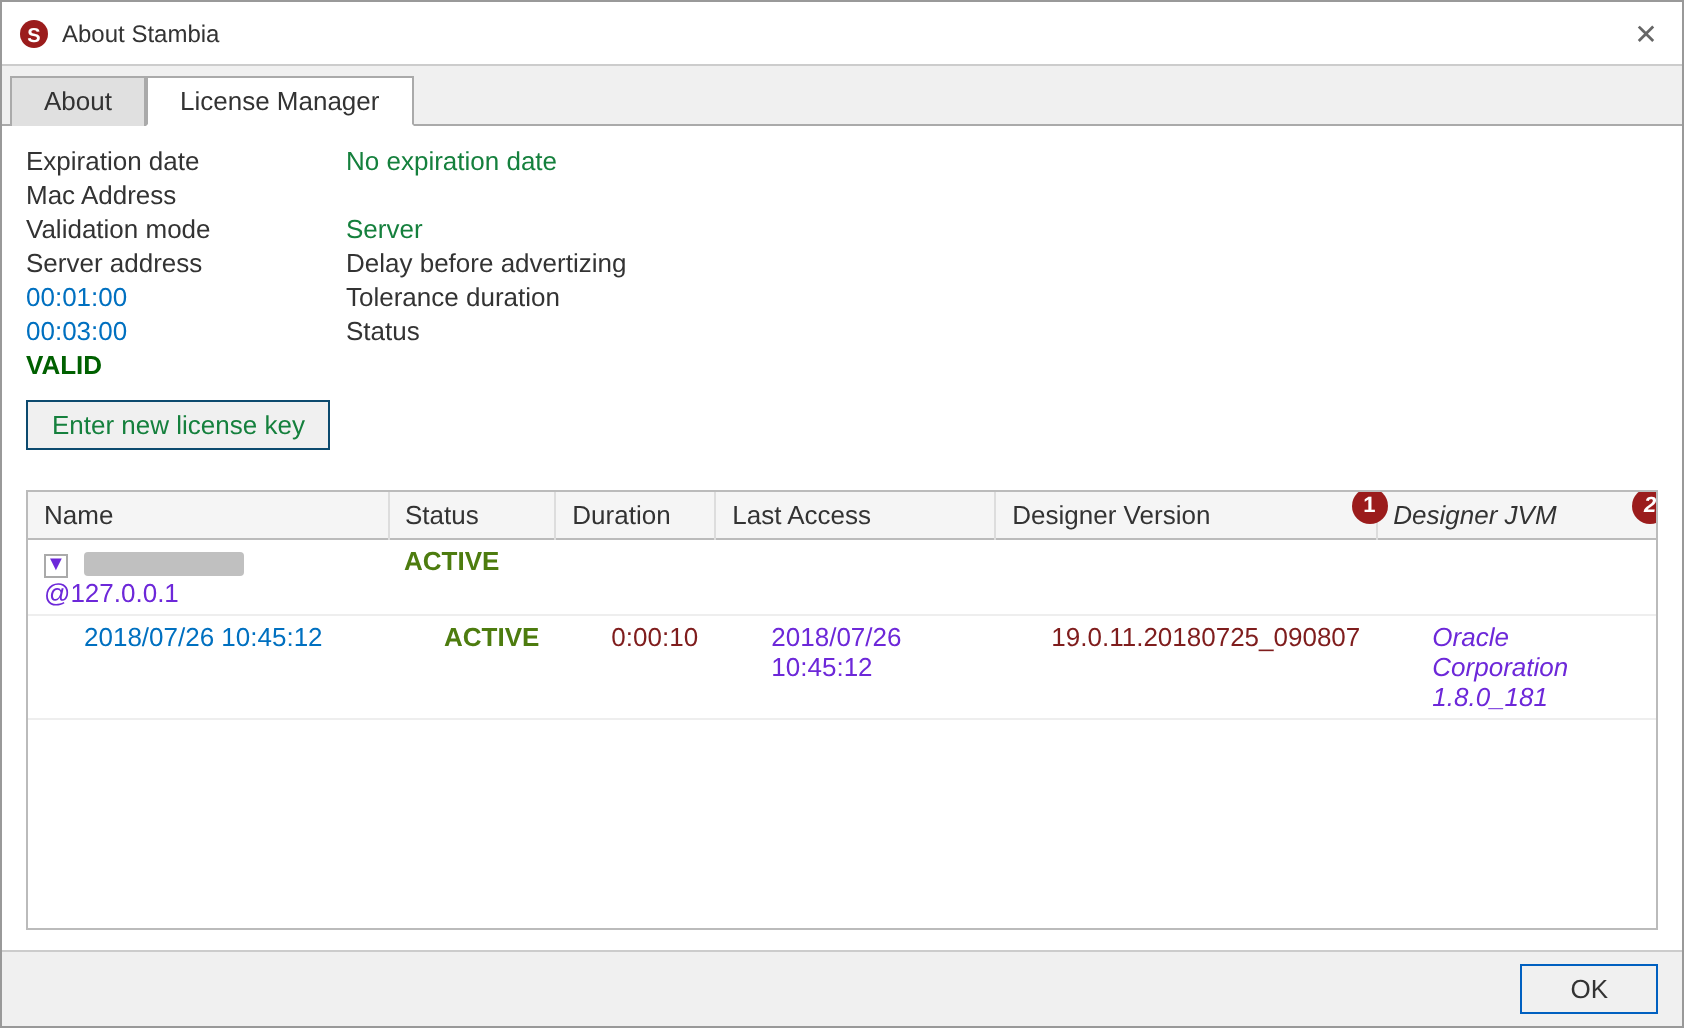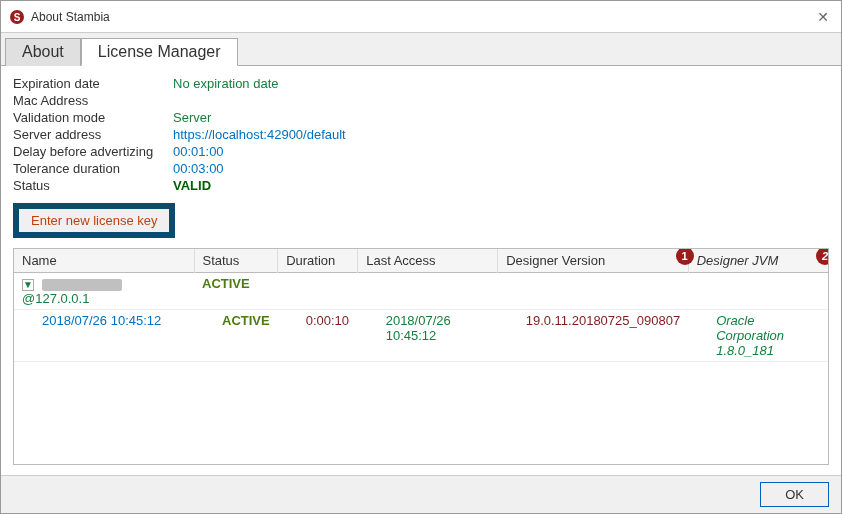--- a/index.html
+++ b/index.html
@@ -66,21 +66,21 @@
       border-bottom: 1px solid #aaa;
       padding-top: 4px;
       padding-left: 4px;
     }
     .tab {
       padding: 4px 16px;
       background: #f0f0f0;
       border: 1px solid #aaa;
       border-bottom: none;
       cursor: pointer;
-      font-size: 16px;
+      font-size: 13px;
       color: #333;
       position: relative;
       top: 1px;
     }
     .tab.active {
       background: #fff;
       border-bottom: 1px solid #fff;
       z-index: 1;
     }
     .tab:not(.active) {
@@ -121,26 +121,27 @@
     }
     .btn {
       padding: 3px 12px;
       background: #f0f0f0;
       border: 1px solid #aaa;
       cursor: pointer;
       font-size: 13px;
       color: #333;
     }
     .btn-license {
+      margin-bottom: 10px;
       padding: 4px 12px;
       background: #f0f0f0;
-      border: 6px solid #0c4a6e;
-      cursor: pointer;
-      font-size: 13px;
-      color: #c2410c;
+      border: 1px solid #0c4a6e;
+      cursor: pointer;
+      font-size: 13px;
+      color: #15803d;
       display: inline-block;
     }
     .table-area {
       flex: 1;
       border: 1px solid #bbb;
       overflow: auto;
       position: relative;
     }
     table {
       width: 100%;
@@ -161,21 +162,21 @@
       position: relative;
     }
     thead th:last-child {
       border-right: none;
     }
     tbody tr {
       border-bottom: 1px solid #eee;
     }
     tbody td {
       padding: 3px 8px;
-      color: #15803d;
+      color: #6d28d9;
       vertical-align: top;
     }
     .row-sub td {
       padding-left: 28px;
     }
     .expand-icon {
       display: inline-block;
       width: 12px;
       height: 12px;
       border: 1px solid #aaa;
@@ -261,21 +262,20 @@
       <span class="info-label">Expiration date</span>
       <span class="info-value">No expiration date</span>
 
       <span class="info-label">Mac Address</span>
       <span class="info-value"></span>
 
       <span class="info-label">Validation mode</span>
       <span class="info-value">Server</span>
 
       <span class="info-label">Server address</span>
-      <span class="info-value blue">https://localhost:42900/default</span>
 
       <span class="info-label">Delay before advertizing</span>
       <span class="info-value blue">00:01:00</span>
 
       <span class="info-label">Tolerance duration</span>
       <span class="info-value blue">00:03:00</span>
 
       <span class="info-label">Status</span>
       <span class="info-value green">VALID</span>
     </div>

